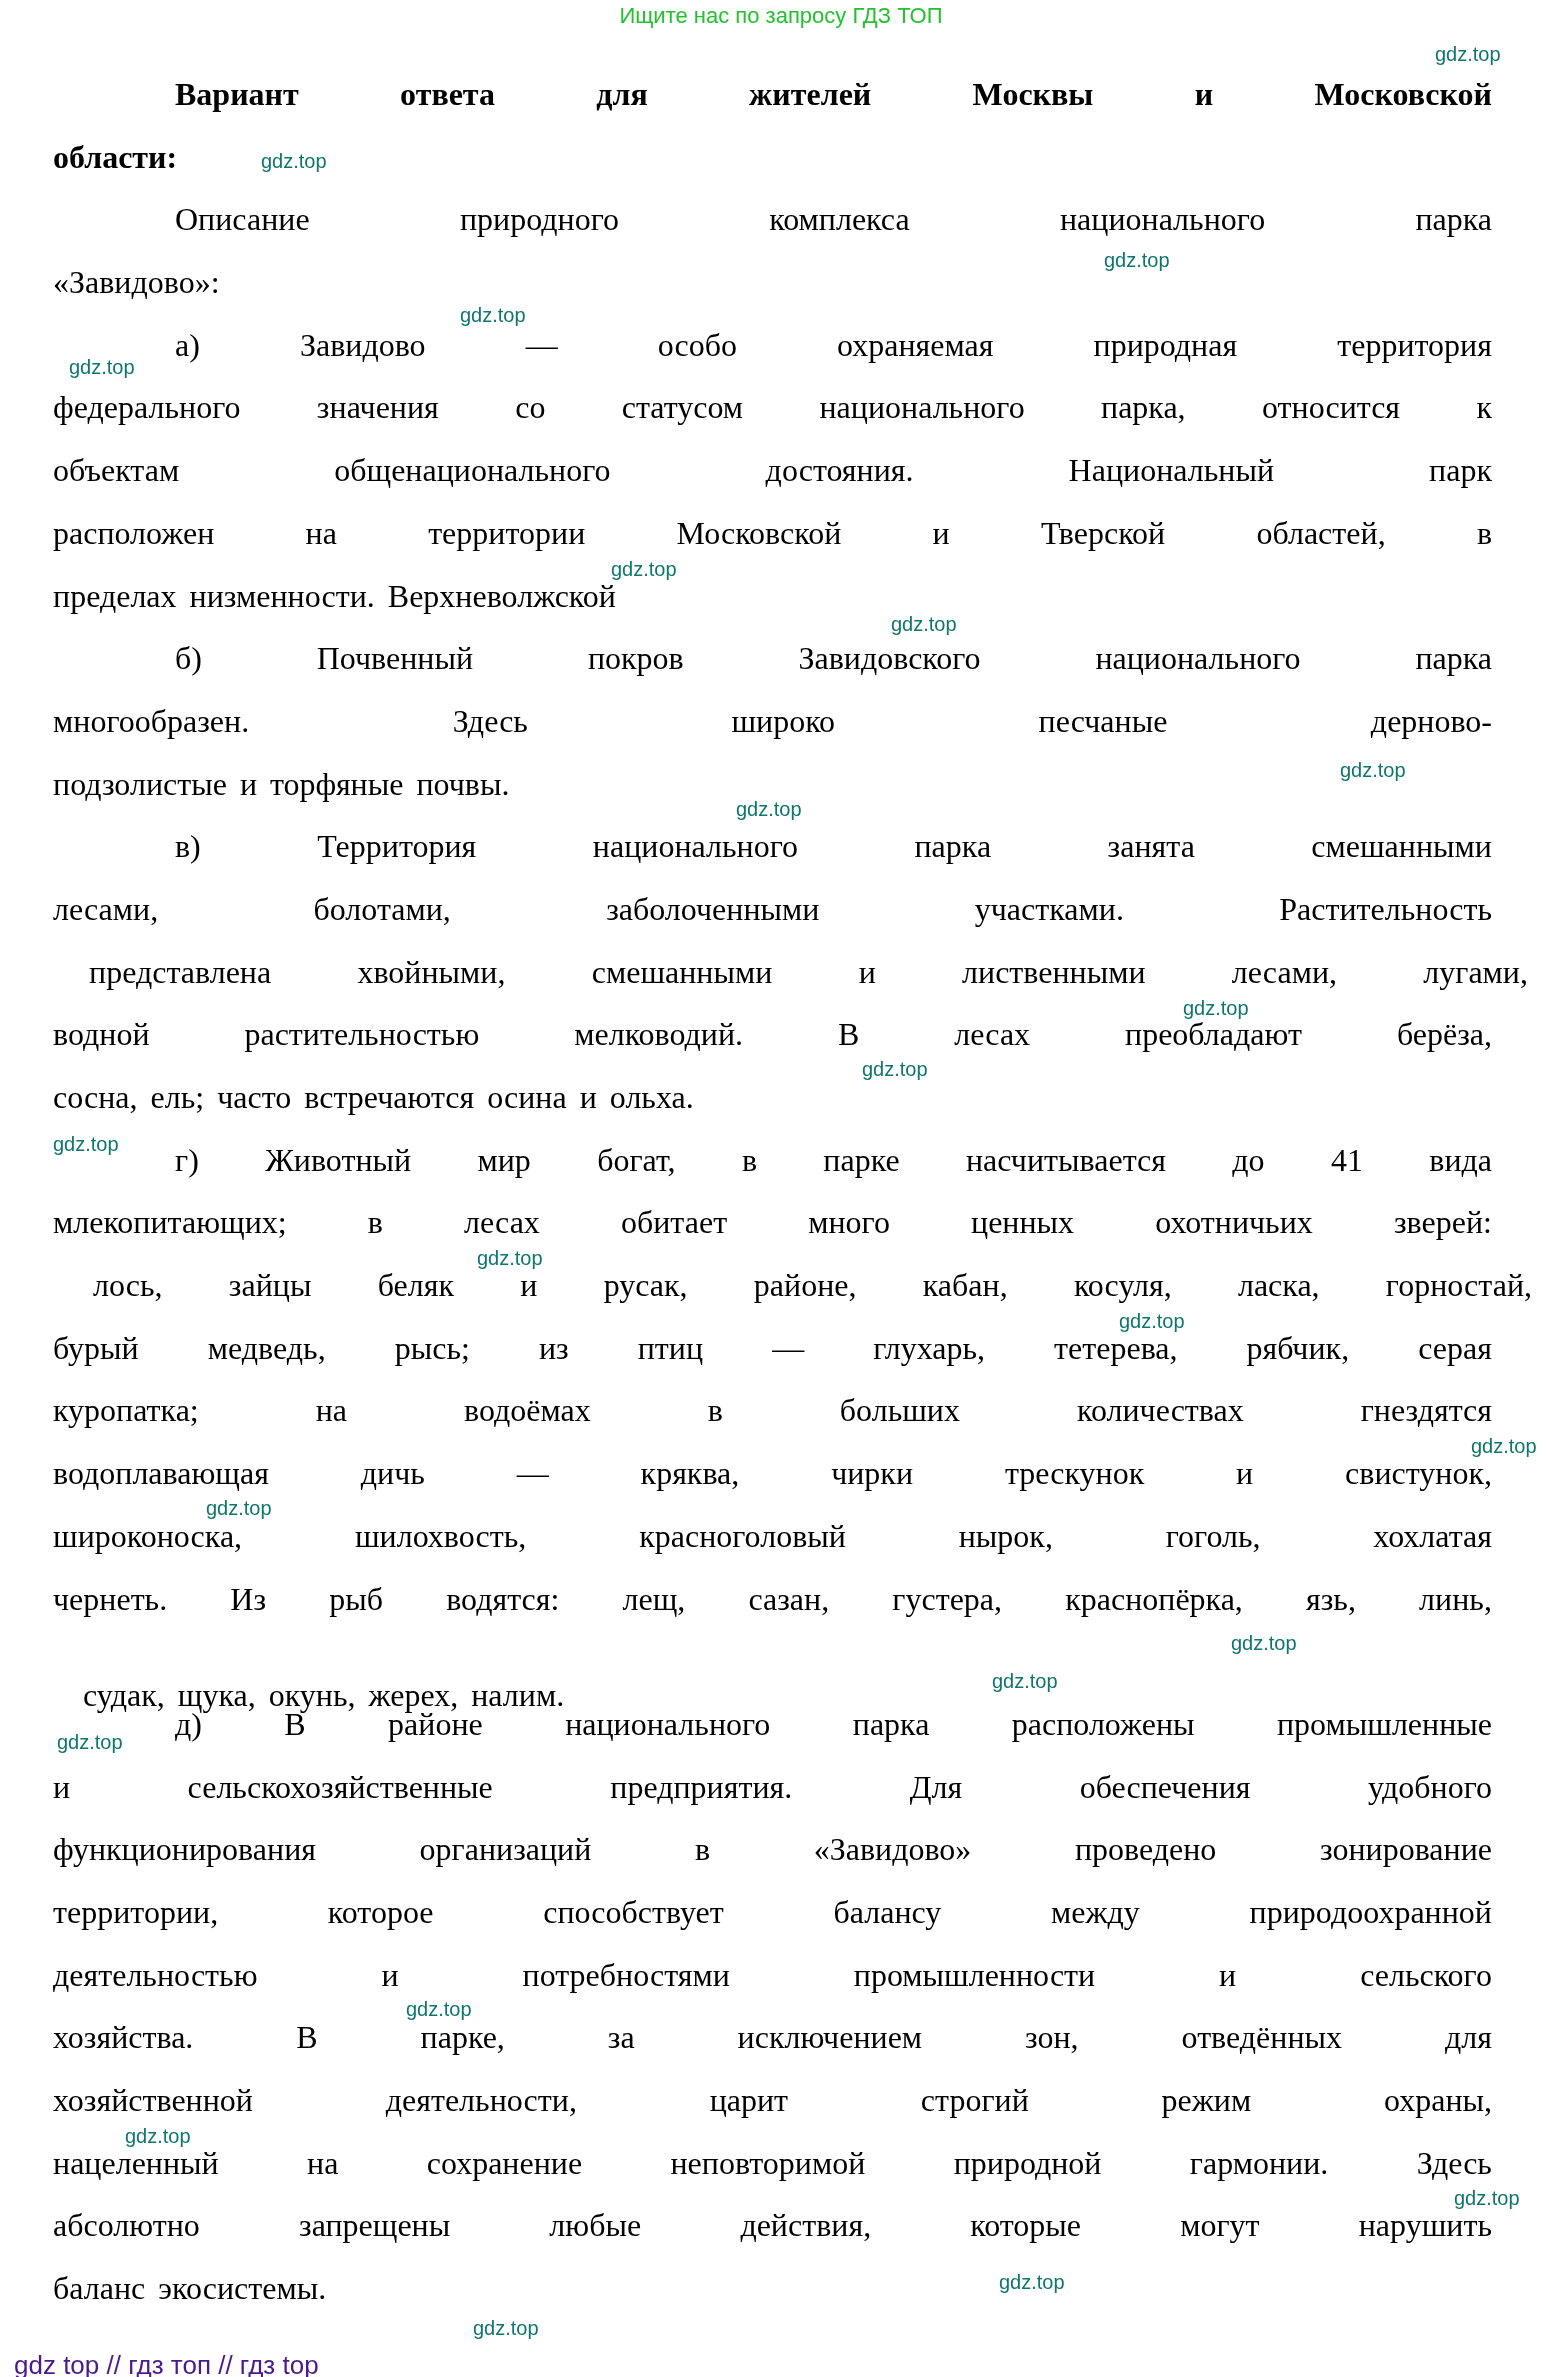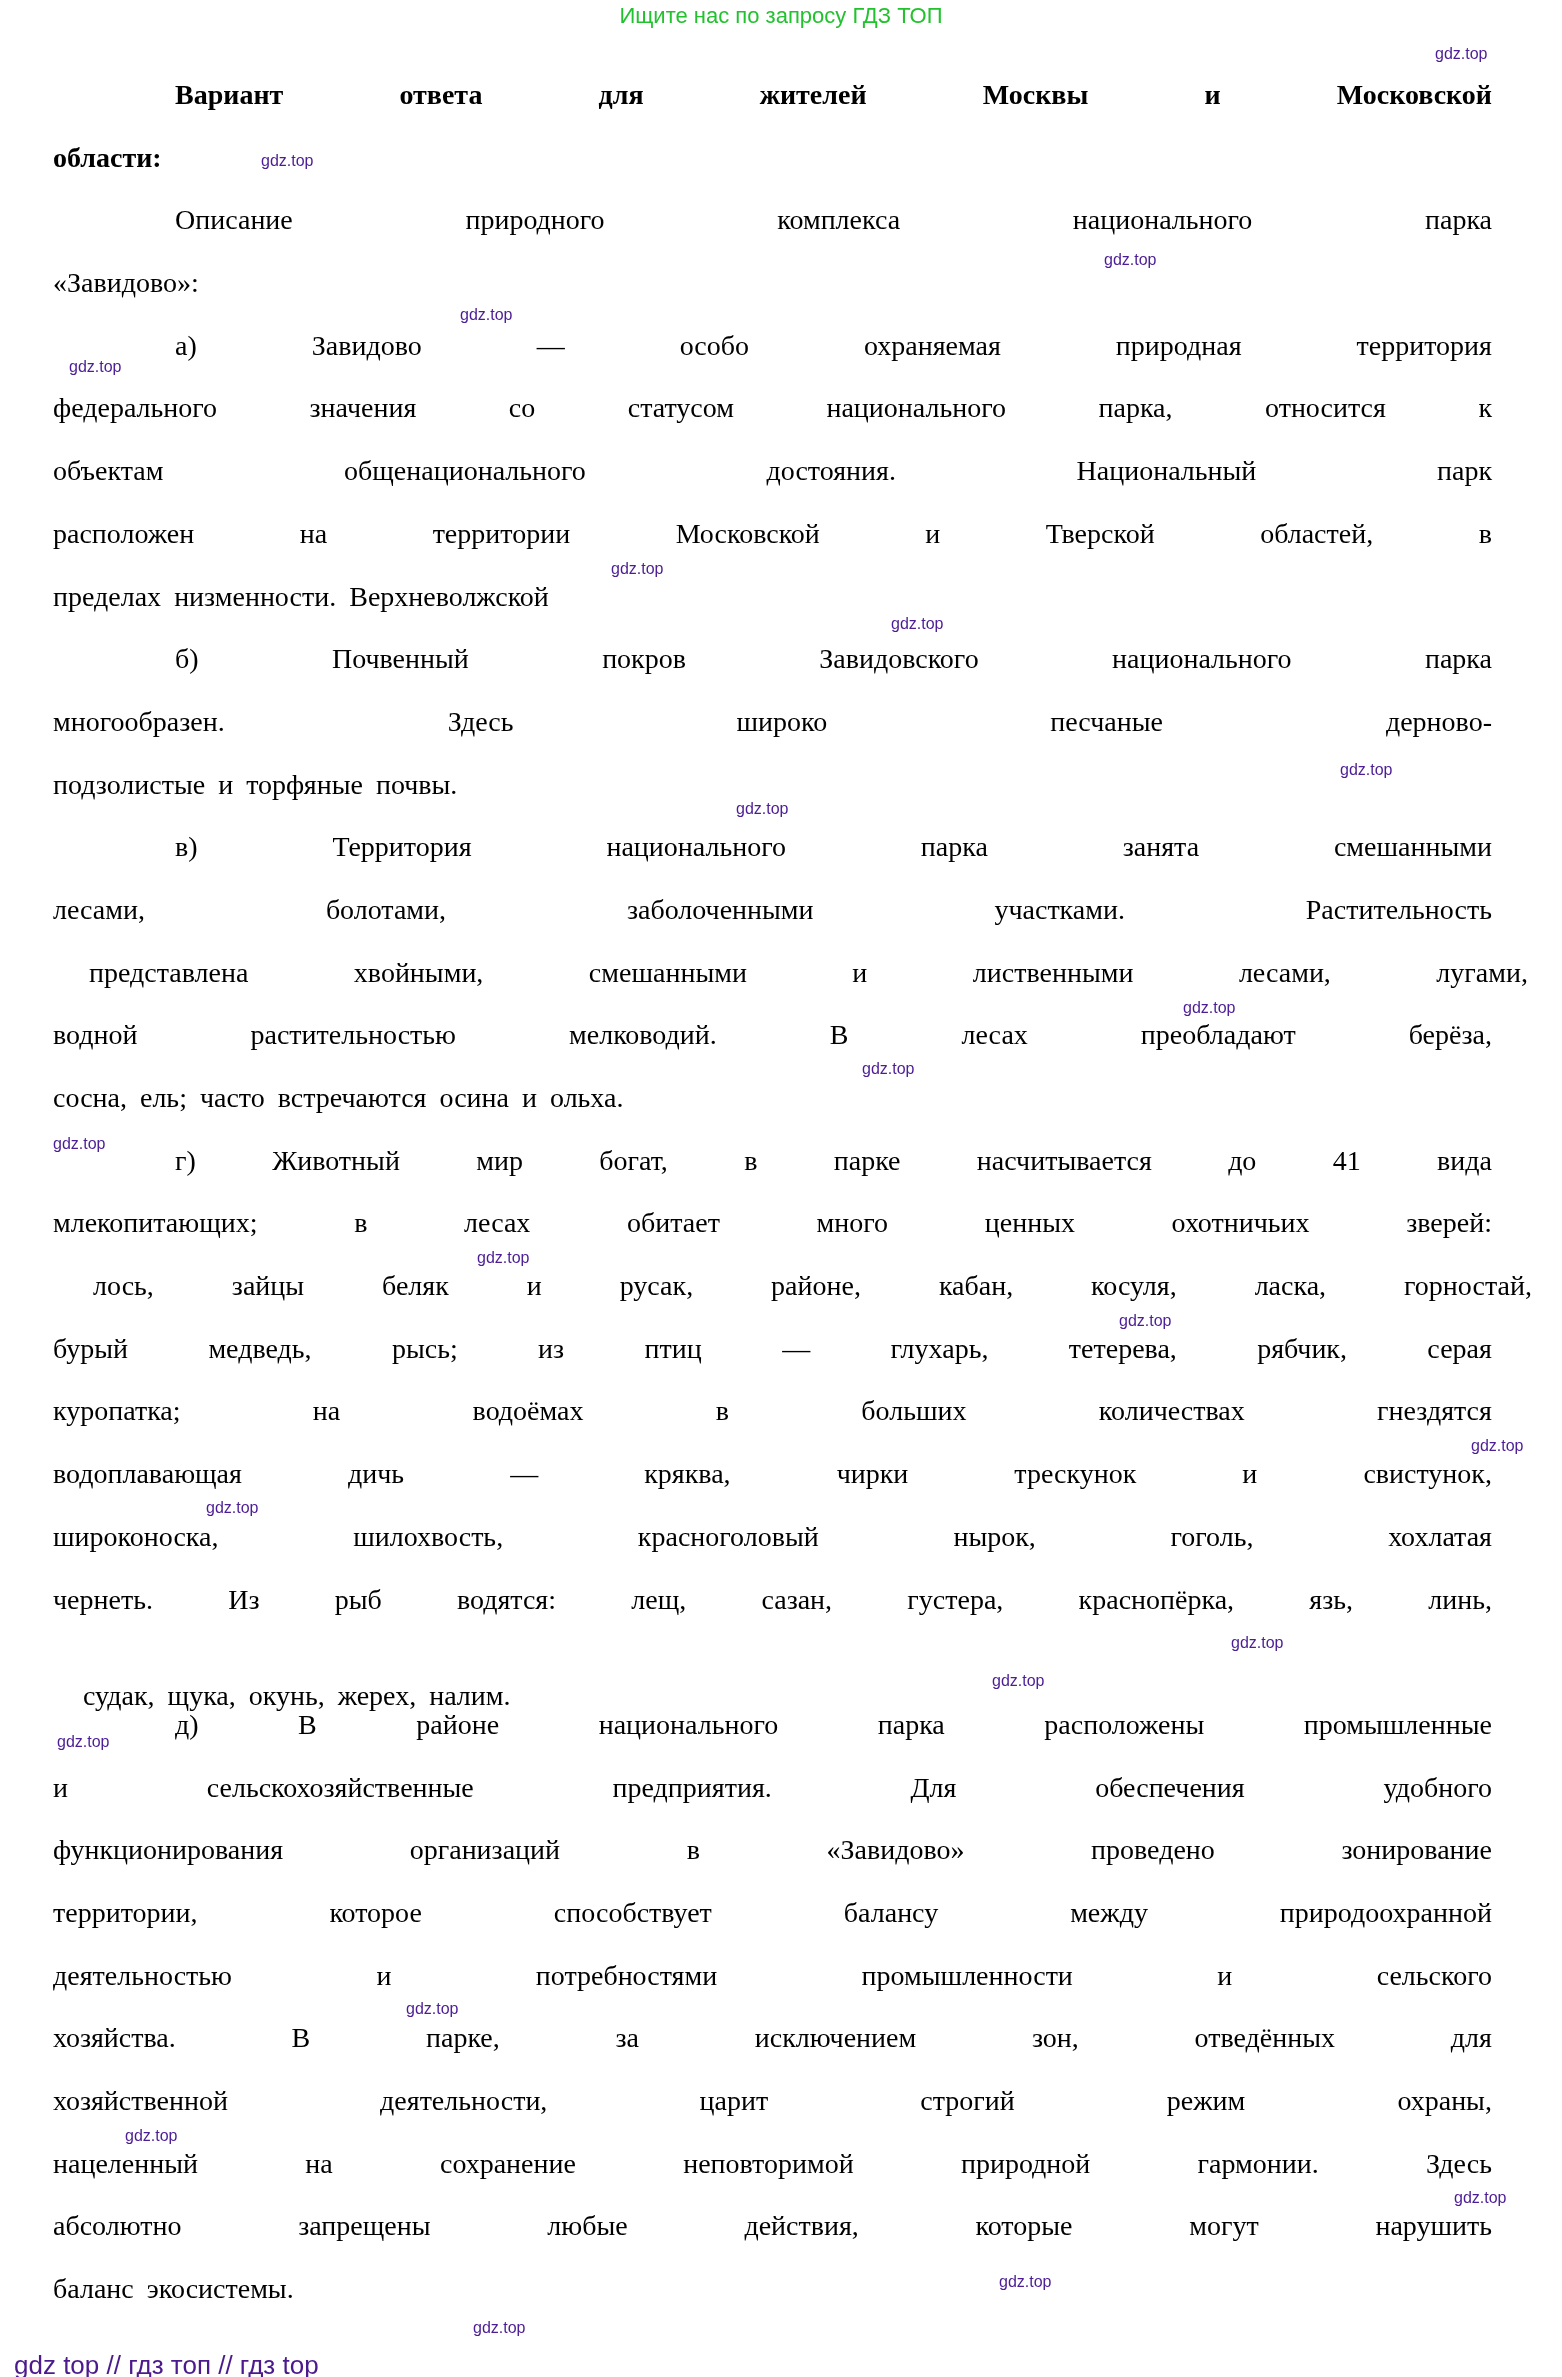--- a/index.html
+++ b/index.html
@@ -4,30 +4,30 @@
 <style>
   html, body { margin: 0; padding: 0; background: #ffffff; }
   body { width: 1562px; height: 2377px; position: relative; overflow: hidden; }
   .header-link {
     position: absolute; left: 0; top: 0; width: 1562px; height: 32px;
     text-align: center; color: #22c22e;
     font-family: "Liberation Sans", sans-serif; font-size: 22px; line-height: 31px;
   }
   .line {
     position: absolute; left: 53px; width: 1439px; height: 63px;
-    font-family: "Liberation Serif", serif; font-size: 28px; line-height: 63px;
+    font-family: "Liberation Serif", serif; font-size: 32px; line-height: 63px;
     color: #000; white-space: nowrap; display: flex; justify-content: space-between;
   }
   .line.indent { left: 175px; width: 1317px; }
   .line.last { justify-content: flex-start; }
   .line.last span { margin-right: 13px; }
   .line.bold { font-weight: bold; }
   .wm {
     position: absolute; font-family: "Liberation Sans", sans-serif;
-    font-size: 16px; color: #4c1d95; line-height: 24px; white-space: nowrap;
+    font-size: 20px; color: #0f766e; line-height: 24px; white-space: nowrap;
   }
   .footer {
     position: absolute; left: 0; top: 2353px; width: 1562px; 
     color: #4b1a8c; font-family: "Liberation Sans", sans-serif; font-size: 26px; line-height: 24px; padding-left: 14px;
   }
 </style>
 </head>
 <body>
 
 <div class="header-link">Ищите нас по запросу ГДЗ ТОП</div>

